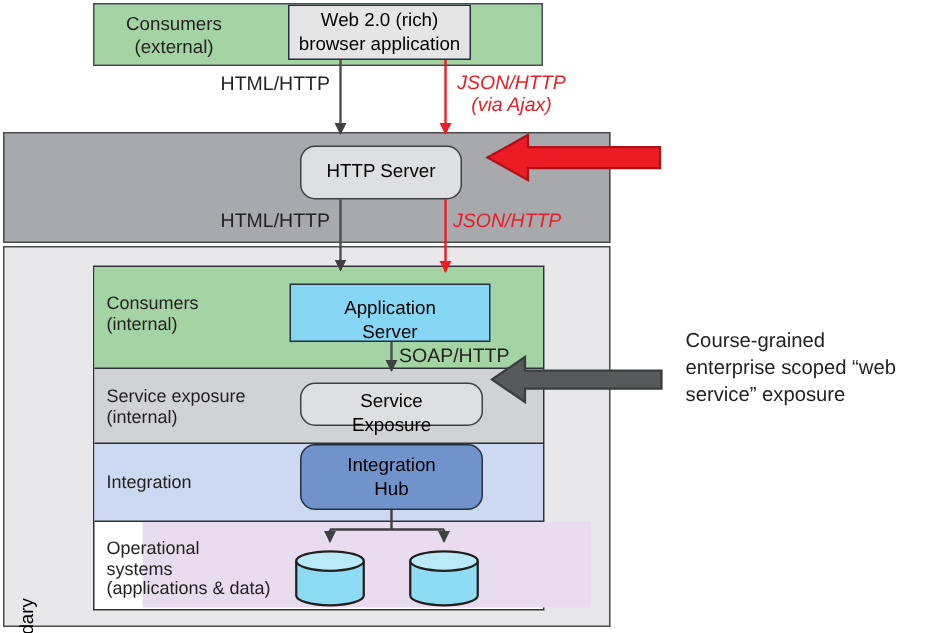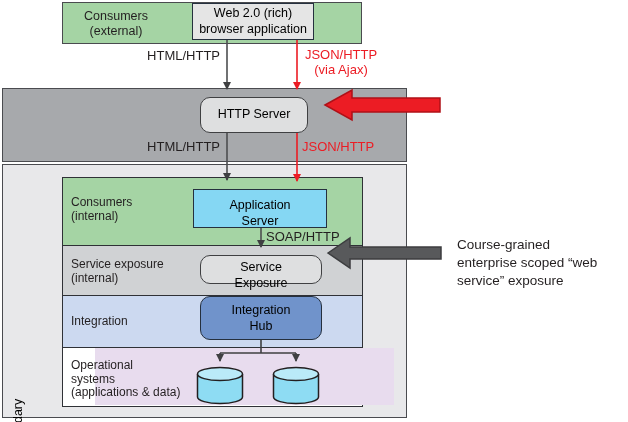--- a/index.html
+++ b/index.html
@@ -60,30 +60,30 @@
   }
   
   .vlabel{
     text-align:center; font-size:12.5px; transform:rotate(-90deg);
     color:#000; line-height:16px;
   }
   .vlabel-dmz{left:-21px; top:117px; width:70px; height:16px;}
   .vlabel-ent{left:-65px; top:282px; width:160px; height:16px;}
   
   .conn{font-size:13px; line-height:15px; color:#231f20;}
-  .conn-red{color:#ec1c24;}
+  .conn-red{color:#ec1c24;font-style:italic;}
   .lbl-html-top{left:130px; top:48px; width:90px; text-align:right;}
   .lbl-json-top{left:301px; top:47px; width:80px; text-align:center;}
   .lbl-html-mid{left:130px; top:139px; width:90px; text-align:right;}
   .lbl-json-mid{left:302px; top:139px;}
   .lbl-soap{left:266px; top:229px;}
   
   .annot{font-size:13.5px; line-height:18px;}
   .annot-rest{left:455px; top:79px; color:#ec1c24;}
-  .annot-ws{left:457px; top:236px; color:#231f20;}
+  .annot-ws{left:457px; top:218px; color:#231f20;}
   svg.overlay{position:absolute; left:0; top:0; pointer-events:none;}
 </style>
 </head>
 <body>
 
 <div id="stage">
 
   <div class="abs zone-external">
     <div class="abs pre" style="left:3px; top:6px; width:100px; text-align:center; font-size:12.5px; line-height:15px;">Consumers
 (external)</div>

